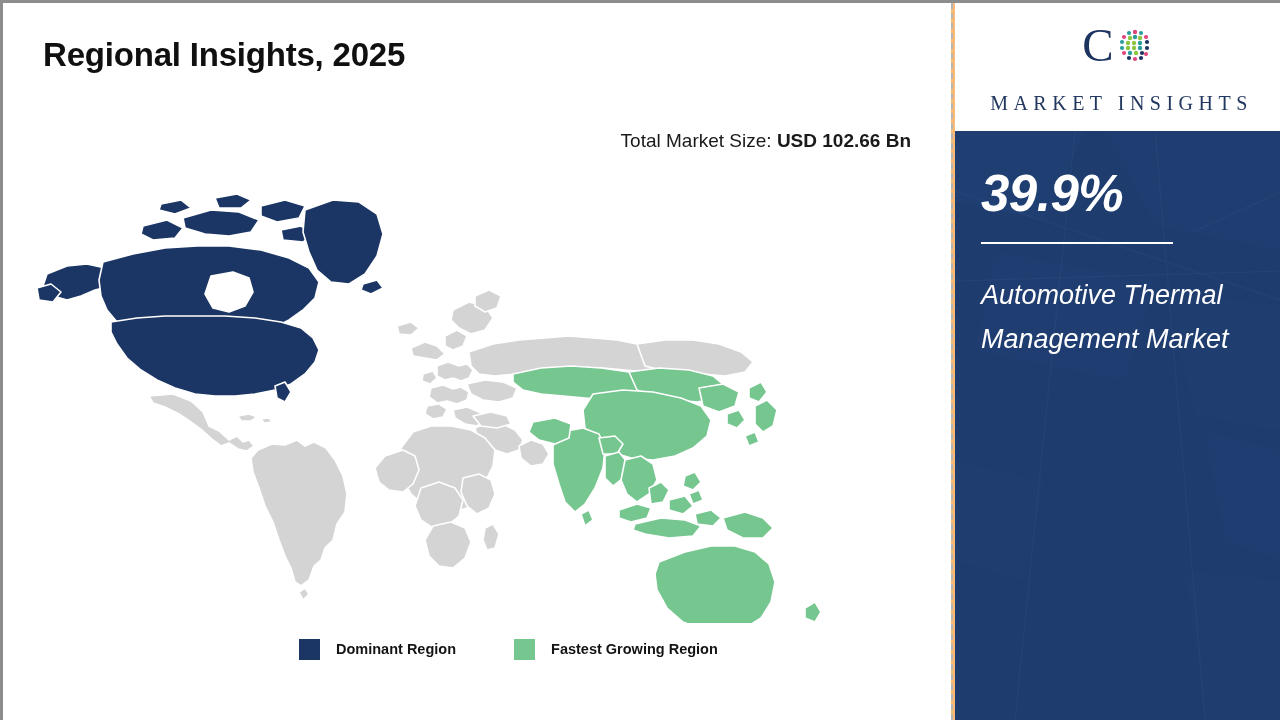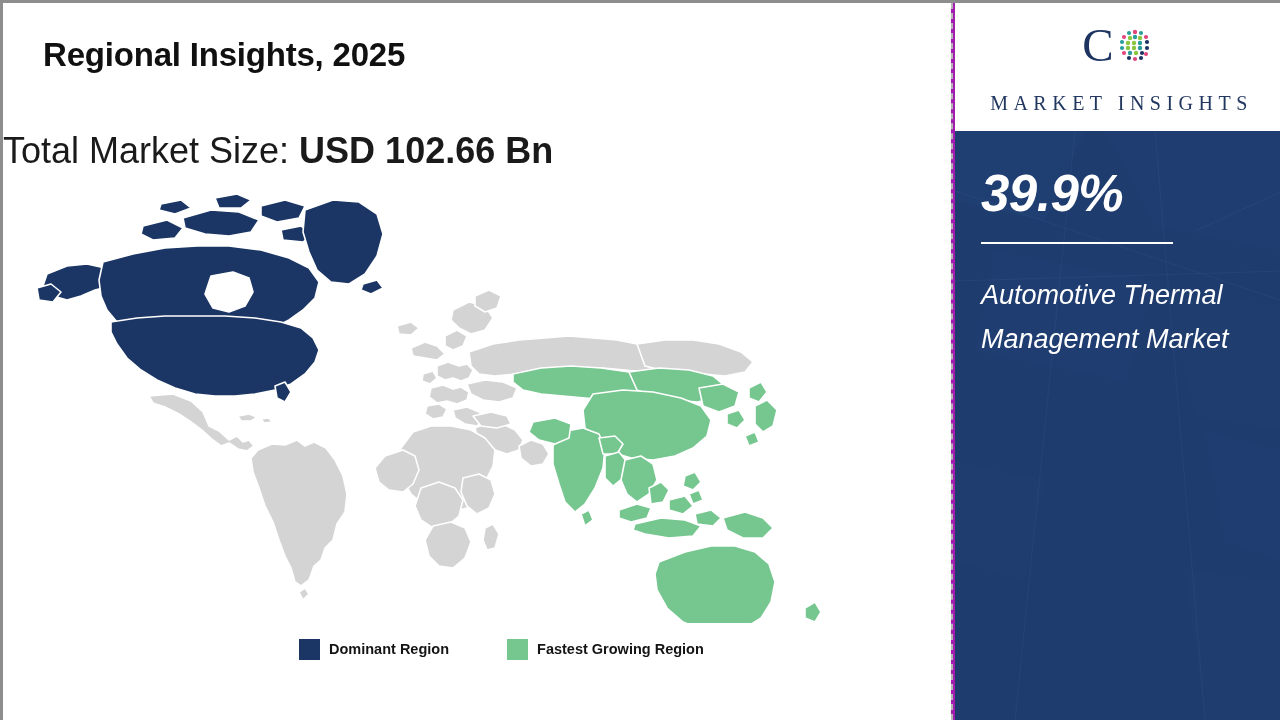--- a/index.html
+++ b/index.html
@@ -4,58 +4,58 @@
 <style>
   html,body{margin:0;padding:0;}
   body{
     width:1280px;height:720px;
     background:#ffffff;
     font-family:"Liberation Sans", sans-serif;
     overflow:hidden;
   }
   #root{
     position:relative;width:1280px;height:720px;
-    background:#a21caf;
+    background:#fdba74;
     border-top:3px solid #8d8d8d;
     border-left:3px solid #8d8d8d;
     box-sizing:border-box;
   }
 
   
   #left-panel{
     position:absolute;left:0;top:0;width:948px;height:717px;
     background:#ffffff;
   }
   #page-title{
     position:absolute;left:40px;top:33px;
     font-size:33px;font-weight:bold;color:#101010;
     letter-spacing:-0.2px;
     font-family:"Liberation Sans", sans-serif;
   }
   #market-size-line{
     position:absolute;left:0;top:127px;width:908px;
-    text-align:left;
-    font-size:36px;color:#1a1a1a;
+    text-align:right;
+    font-size:19px;color:#1a1a1a;
     white-space:nowrap;
   }
   #market-size-line .ms-label{font-weight:400;}
   #market-size-line .ms-value{font-weight:bold;}
 
   
   #map-wrap{
     position:absolute;left:30px;top:185px;width:860px;height:435px;
   }
   #world-map{width:100%;height:100%;display:block;}
 
   
   #legend{
     position:absolute;left:296px;top:636px;
     display:flex;align-items:center;gap:58px;
   }
-  .legend-item{display:flex;align-items:center;gap:9px;}
+  .legend-item{display:flex;align-items:center;gap:16px;}
   .legend-swatch{width:21px;height:21px;display:block;}
   .legend-label{
     font-size:14.5px;font-weight:bold;color:#141414;
     white-space:nowrap;line-height:1;
   }
 
   
   #source-line{
     position:absolute;left:38px;top:694px;
     font-size:13.5px;color:#1a1a1a;white-space:nowrap;

